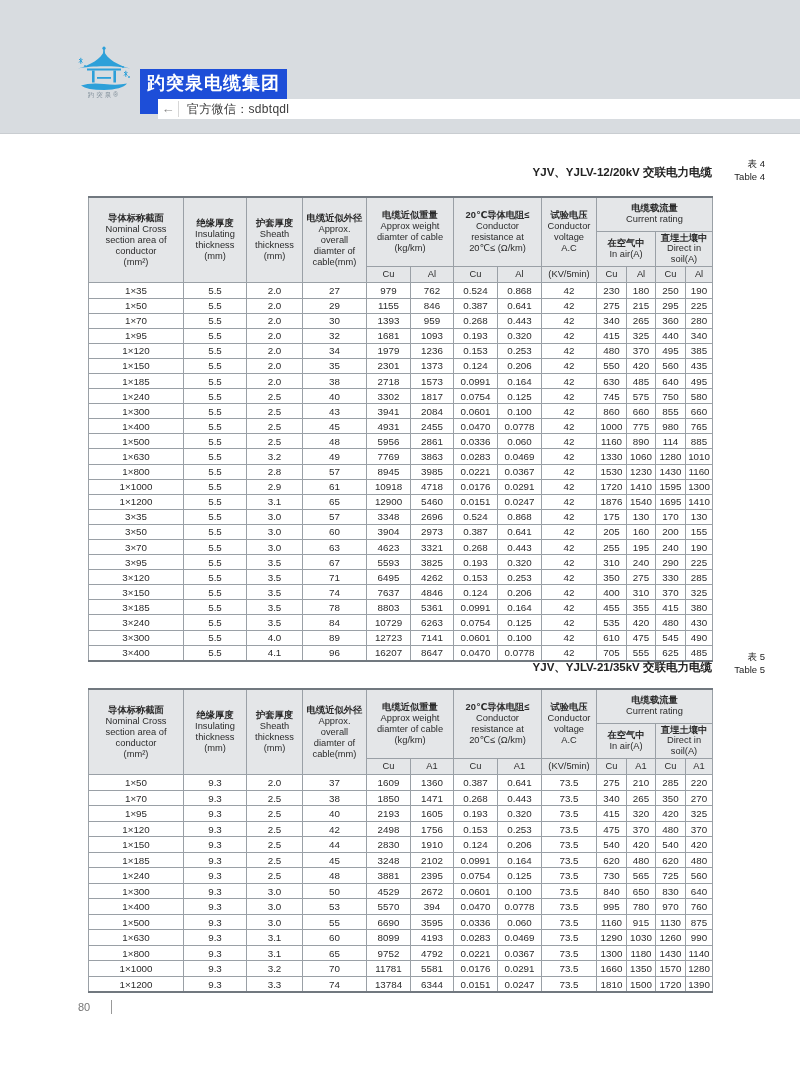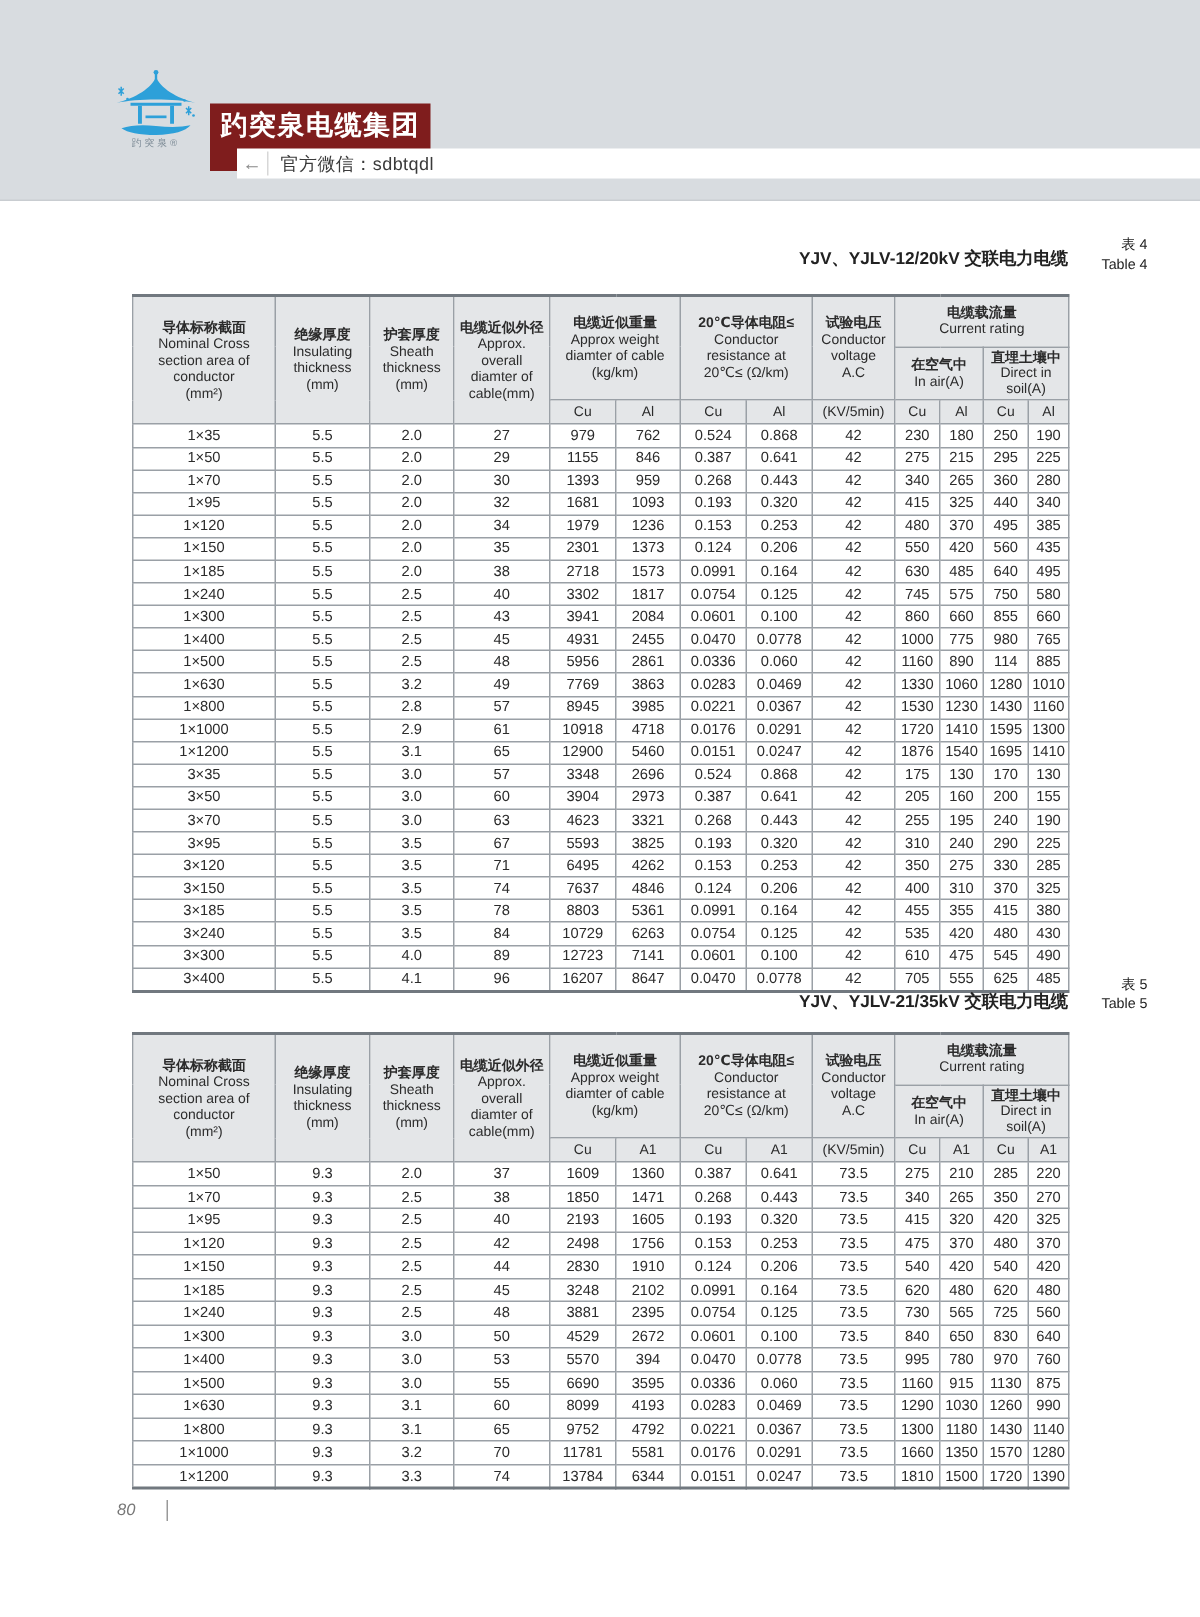--- a/index.html
+++ b/index.html
@@ -5,21 +5,21 @@
   html,body{margin:0;padding:0;background:#ffffff;}
   body{width:800px;height:1078px;overflow:hidden;position:relative;
        font-family:"Liberation Sans","DejaVu Sans",sans-serif;}
 
   
   .top-band{position:absolute;left:0;top:0;width:800px;height:133px;
             background:#d8dce0;border-bottom:1px solid #c9cdd1;}
   .logo-wrap{position:absolute;left:70px;top:46px;width:68px;text-align:center;}
   .logo-wrap svg{display:block;margin:0 auto;}
   .logo-caption{display:block;font-size:6.5px;color:#7d8b96;letter-spacing:2px;margin-top:1px;}
-  .brand-bar{position:absolute;left:140px;top:69px;height:45px;background:#7f1d1d;
+  .brand-bar{position:absolute;left:140px;top:69px;height:45px;background:#1d4ed8;
              color:#ffffff;font-weight:bold;font-size:18px;line-height:29px;
              padding:0 7px;letter-spacing:1px;white-space:nowrap;}
   .wechat-bar{position:absolute;left:158px;top:99px;right:0;height:20px;background:#ffffff;
               display:flex;align-items:center;}
   .back-arrow{width:20px;text-align:center;color:#8a8a8a;font-size:13px;line-height:20px;}
   .wechat-divider{width:1px;height:16px;background:#d7d7d7;margin-right:8px;}
   .wechat-label{font-size:12px;color:#3a3a3a;letter-spacing:0.3px;}
 
   
   .tbl-title{position:absolute;left:88px;width:624px;text-align:right;
@@ -41,21 +41,21 @@
   .spec thead tr:nth-child(1){height:34px;}
   .spec thead tr:nth-child(2){height:28px;}
   .spec thead tr:nth-child(3){height:16px;}
   .spec th .cn{display:block;font-weight:bold;}
   .spec th .en{display:block;white-space:pre-line;font-weight:normal;}
   .spec tbody td{font-size:9.8px;}
   #table4 tbody td{height:14.1px;}
   #table5 tbody td{height:14.5px;}
 
   
-  .page-number{position:absolute;left:78px;top:1000px;font-size:11px;font-style:italic;
+  .page-number{position:absolute;left:78px;top:1000px;font-size:11px;
                color:#777;border-right:1px solid #999;padding-right:21px;line-height:14px;}
 </style>
 </head>
 <body>
 
 <div class="top-band">
   <div class="logo-wrap">
     <svg width="64" height="44" viewBox="0 0 64 44">
       <g fill="#2da0d9">
         <circle cx="32" cy="2.2" r="1.6"></circle>

